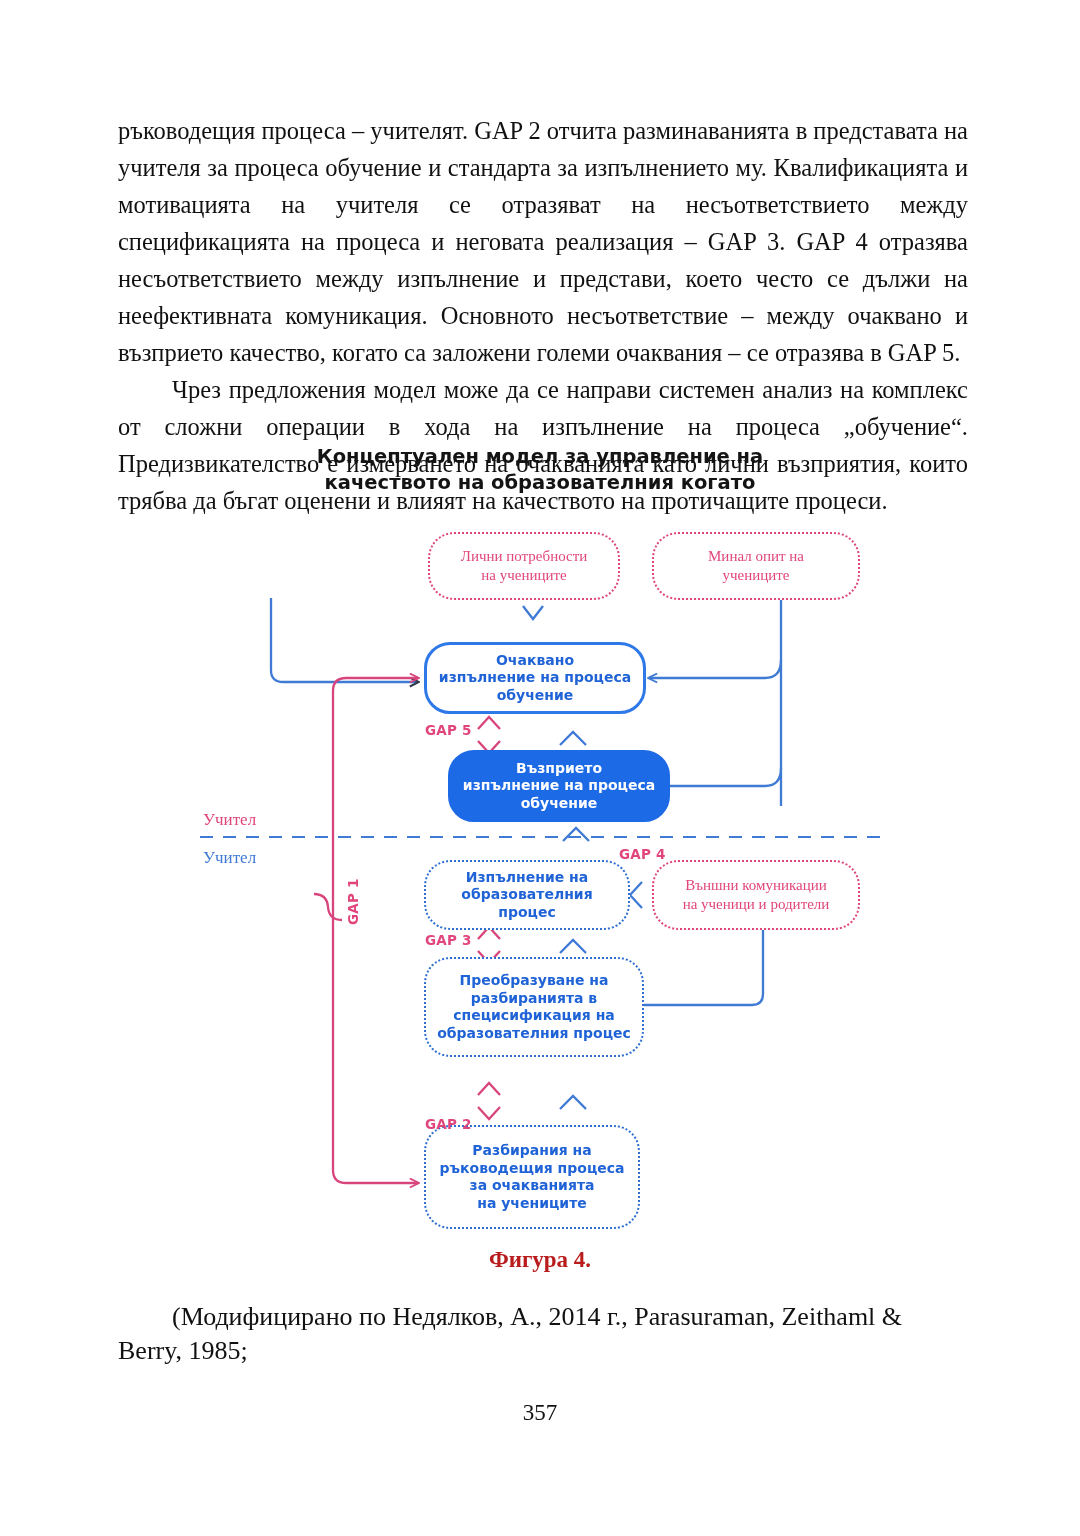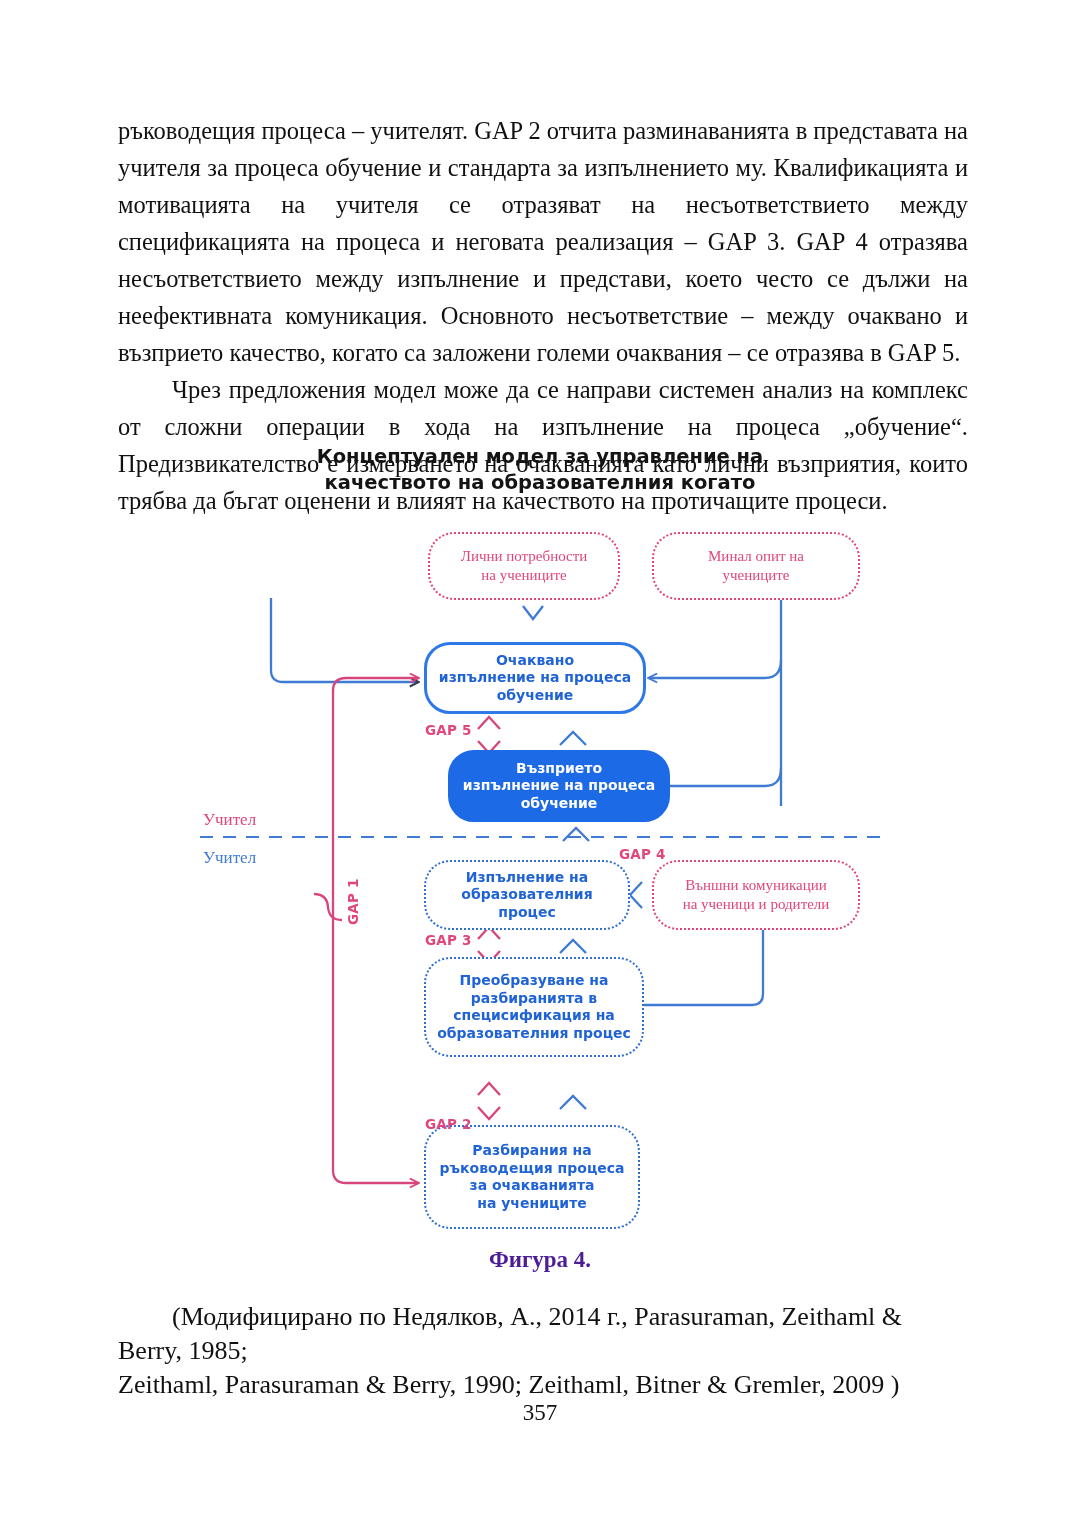--- a/index.html
+++ b/index.html
@@ -131,21 +131,21 @@
 
   
   .fig-caption {
     position: absolute;
     left: 0; top: 1247px;
     width: 1080px;
     text-align: center;
     font-family: "Liberation Serif", serif;
     font-weight: bold;
     font-size: 23px;
-    color: #4c1d95;
+    color: #b91c1c;
   }
   .source {
     position: absolute;
     left: 118px; top: 1300px;
     width: 850px;
     font-family: "Liberation Serif", serif;
     font-size: 26px;
     line-height: 34px;
     color: #111;
   }
@@ -284,18 +284,17 @@
 
     <div class="side-label student" style="left:203px; top:300px;">Учител</div>
     <div class="side-label teacher" style="left:203px; top:338px;">Учител</div>
 
   </div>
 
   <div class="fig-caption">Фигура 4.</div>
 
   <div class="source">
     <p class="indent">(Модифицирано по Недялков, А., 2014 г., Parasuraman, Zeithaml &amp; Berry, 1985;</p>
-    <p>Zeithaml, Parasuraman &amp; Berry, 1990; Zeithaml, Bitner &amp; Gremler, 2009 )</p>
   </div>
 
   <div class="page-num">357</div>
 
 </div>
 
 </body></html>

